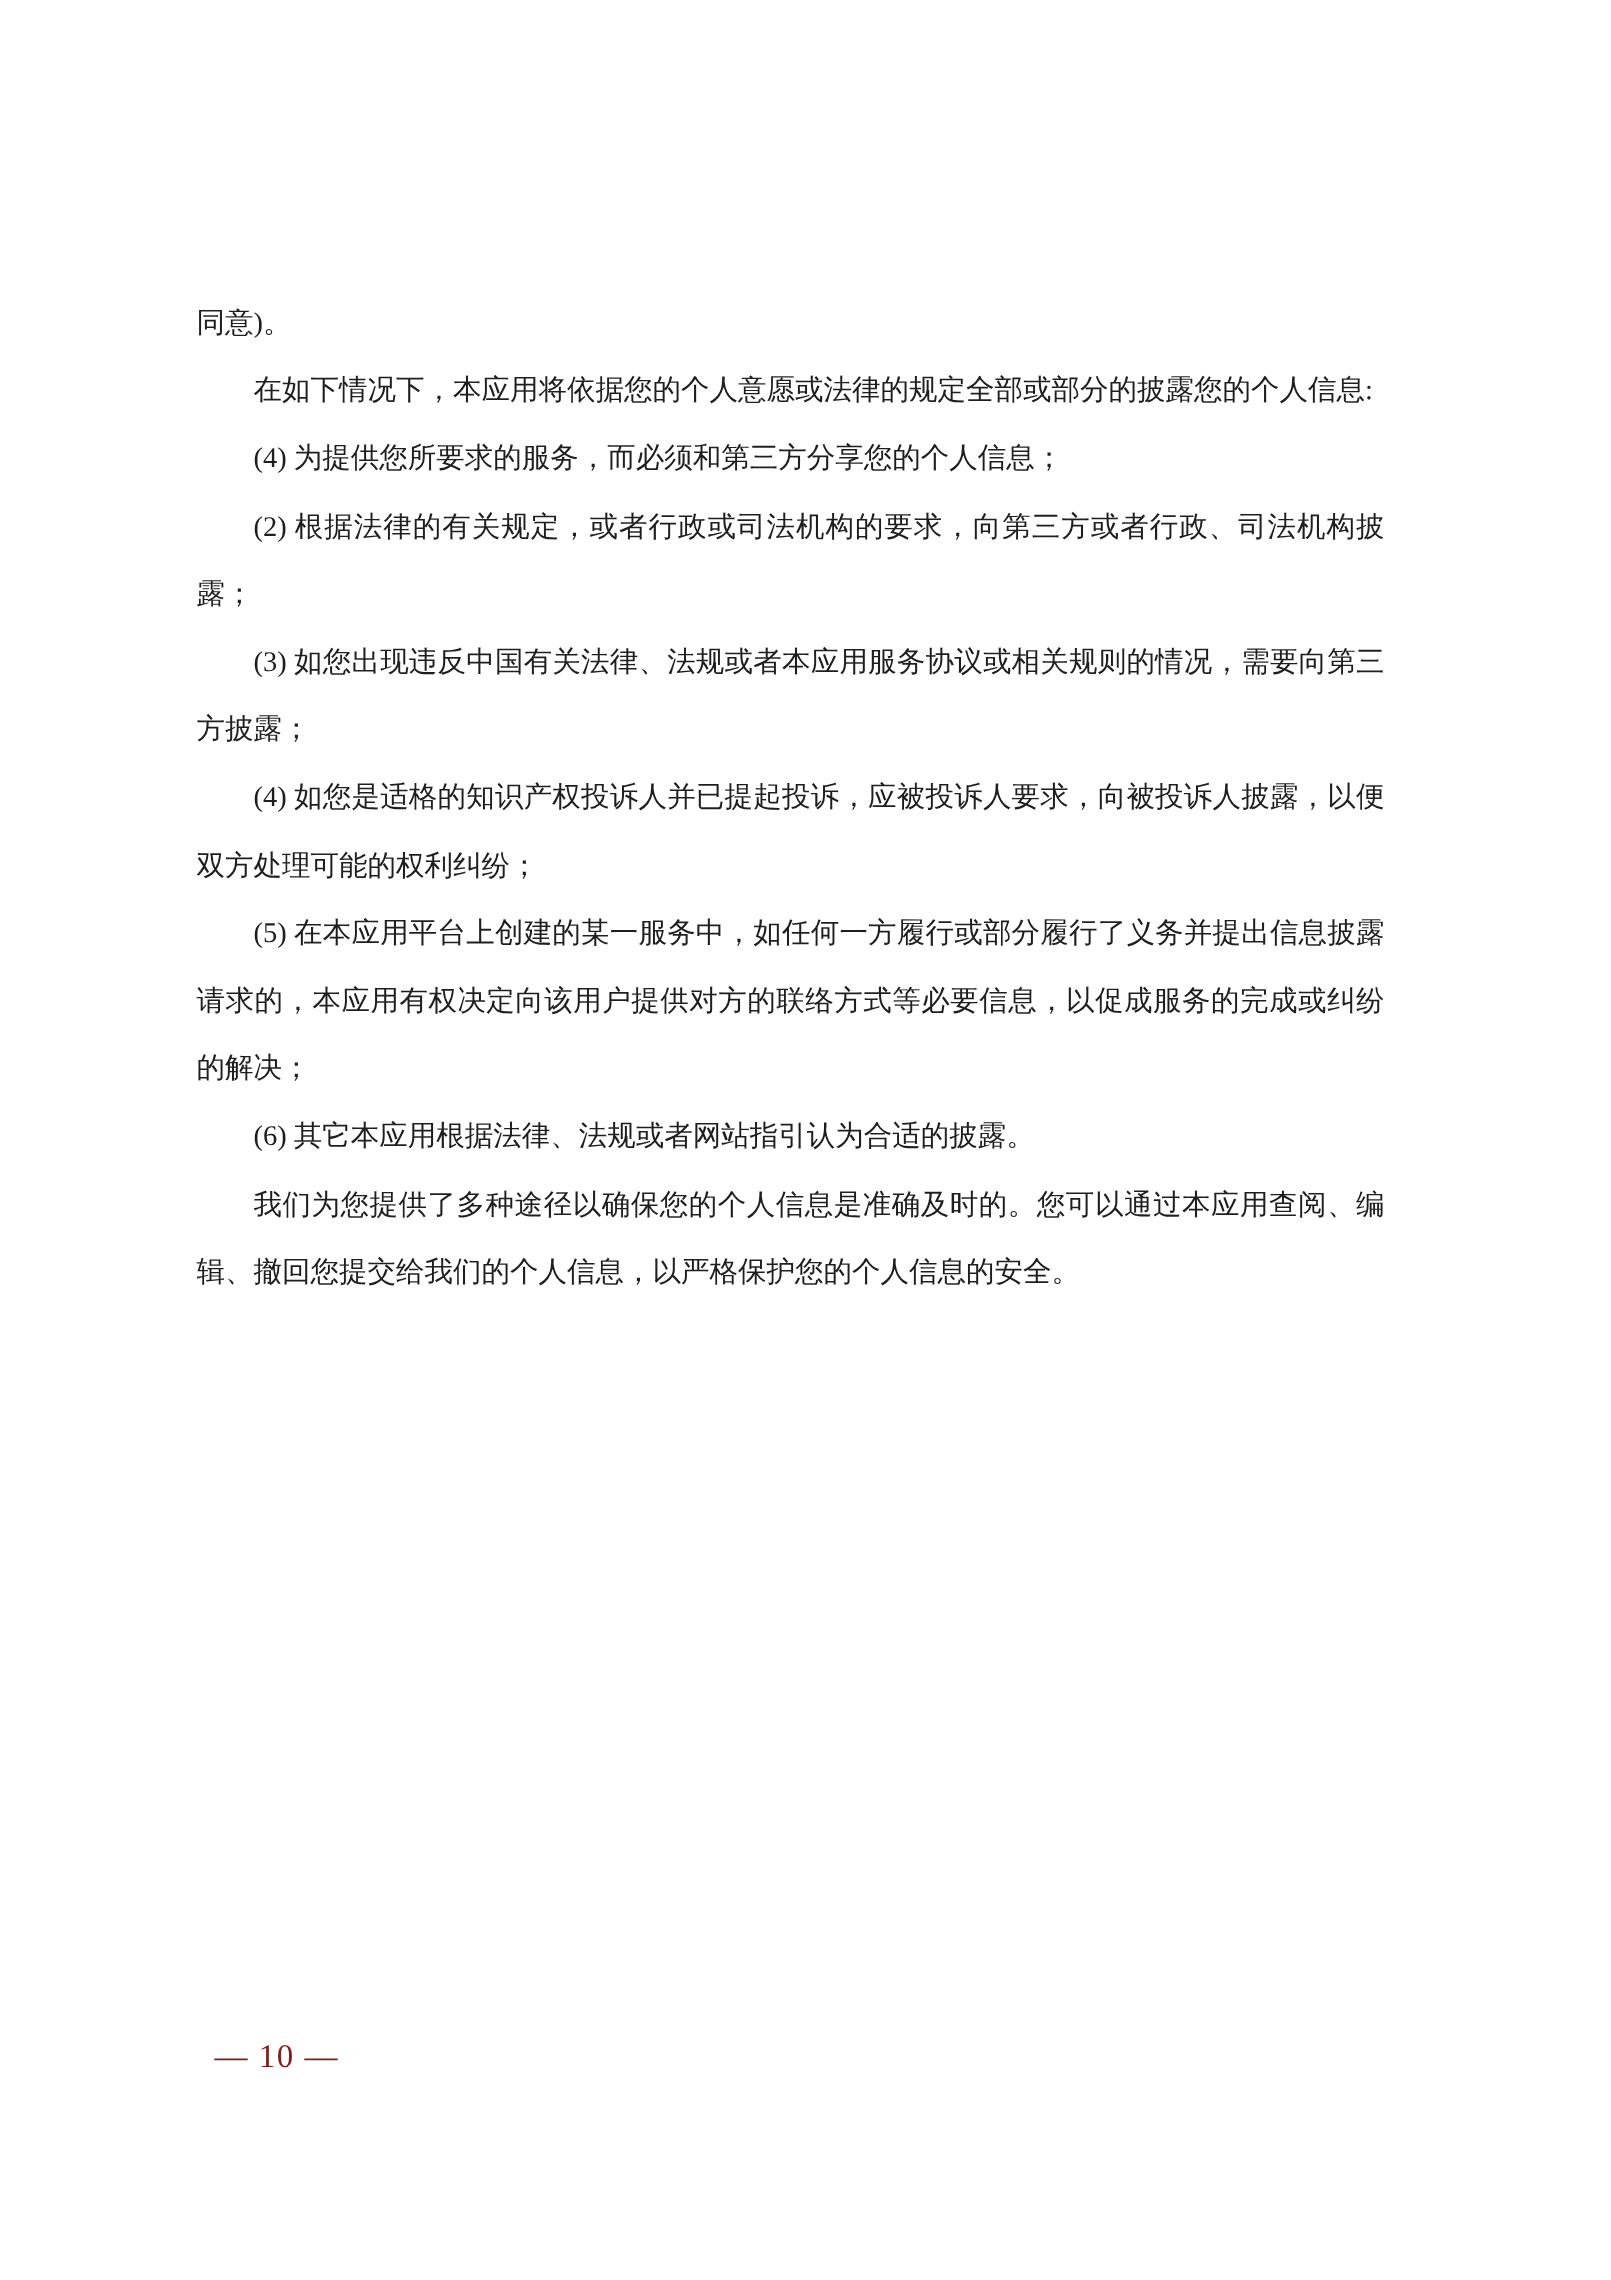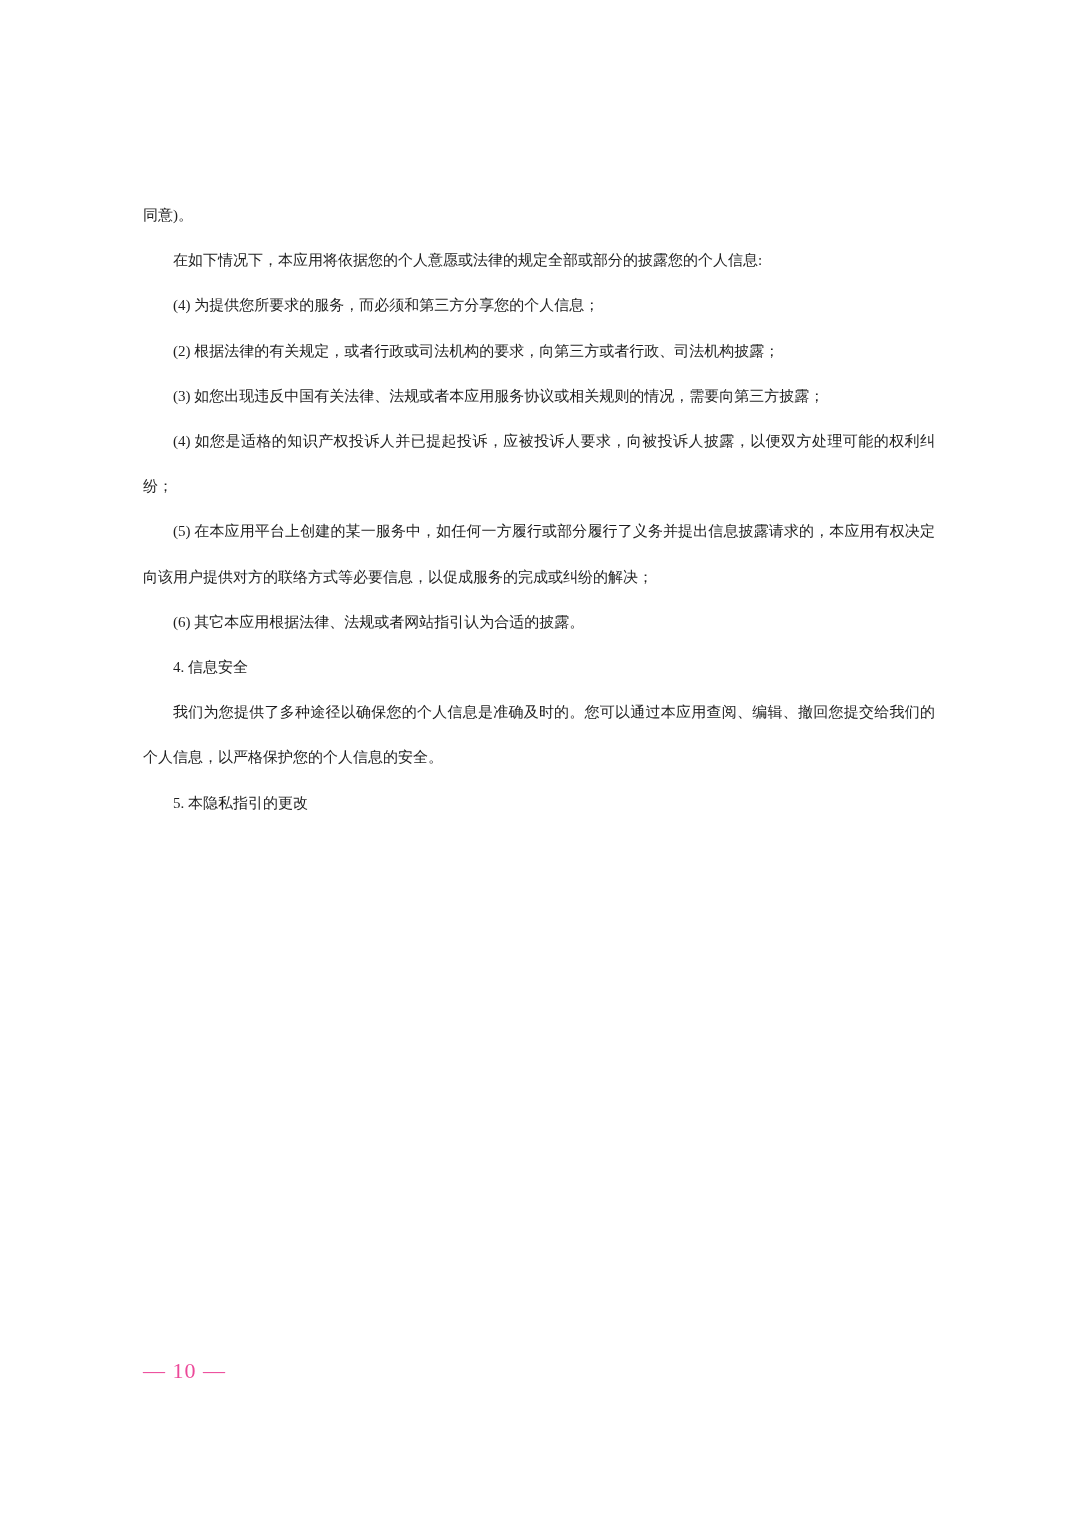--- a/index.html
+++ b/index.html
@@ -15,62 +15,60 @@
     font-family: "Liberation Serif", "DejaVu Serif", serif;
     color: #1e1e1e;
   }
   .page {
     position: absolute;
     inset: 0;
     background: #ffffff;
   }
   .content {
     position: absolute;
-    left: 143px;
+    left: 131px;
     top: 193px;
     width: 792px;
-    font-size: 15px;
+    font-size: 19px;
     line-height: 45.2px;
   }
   .content p {
     margin: 0;
     padding: 0;
     text-align: justify;
     text-justify: inter-character;
     text-indent: 2em;
   }
   .content p.no-indent {
     text-indent: 0;
   }
   .footer {
     position: absolute;
     left: 143px;
     top: 1356px;
     font-size: 22px;
     line-height: 30px;
     letter-spacing: 1px;
-    color: #ec4899;
+    color: #7f1d1d;
   }
 </style>
 </head>
 <body>
 
 <div class="page">
 
   <main class="content">
     <p class="no-indent">同意)。</p>
     <p>在如下情况下，本应用将依据您的个人意愿或法律的规定全部或部分的披露您的个人信息:</p>
     <p>(4) 为提供您所要求的服务，而必须和第三方分享您的个人信息；</p>
     <p>(2) 根据法律的有关规定，或者行政或司法机构的要求，向第三方或者行政、司法机构披露；</p>
     <p>(3) 如您出现违反中国有关法律、法规或者本应用服务协议或相关规则的情况，需要向第三方披露；</p>
     <p>(4) 如您是适格的知识产权投诉人并已提起投诉，应被投诉人要求，向被投诉人披露，以便双方处理可能的权利纠纷；</p>
     <p>(5) 在本应用平台上创建的某一服务中，如任何一方履行或部分履行了义务并提出信息披露请求的，本应用有权决定向该用户提供对方的联络方式等必要信息，以促成服务的完成或纠纷的解决；</p>
     <p>(6) 其它本应用根据法律、法规或者网站指引认为合适的披露。</p>
-    <p>4. 信息安全</p>
     <p>我们为您提供了多种途径以确保您的个人信息是准确及时的。您可以通过本应用查阅、编辑、撤回您提交给我们的个人信息，以严格保护您的个人信息的安全。</p>
-    <p>5. 本隐私指引的更改</p>
   </main>
 
   <footer class="footer">
     <span>— 10 —</span>
   </footer>
 
 </div>
 
 </body></html>

